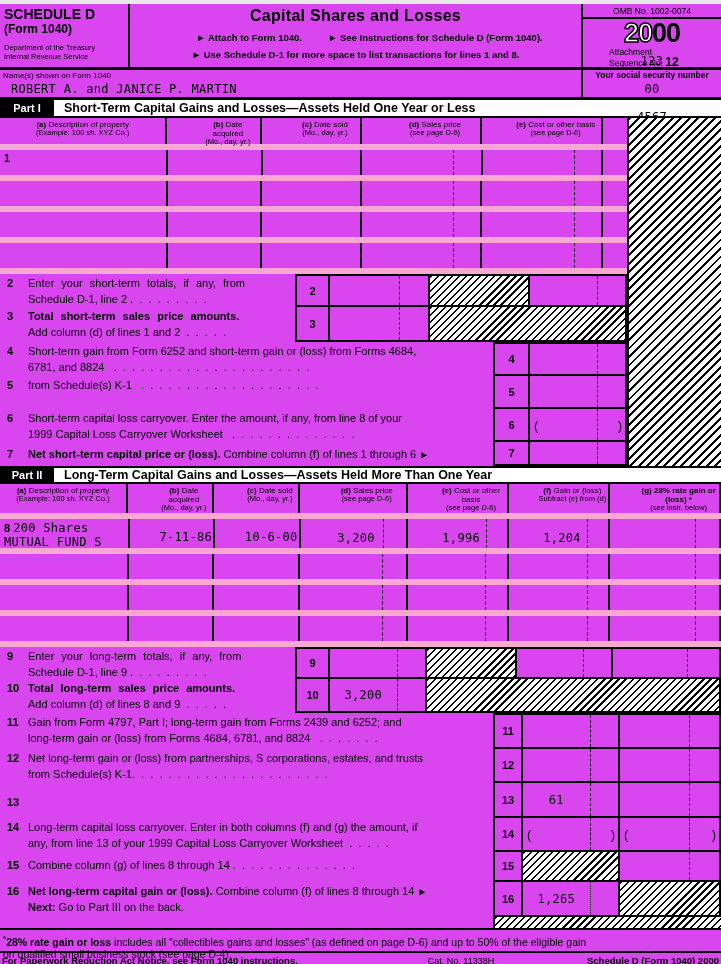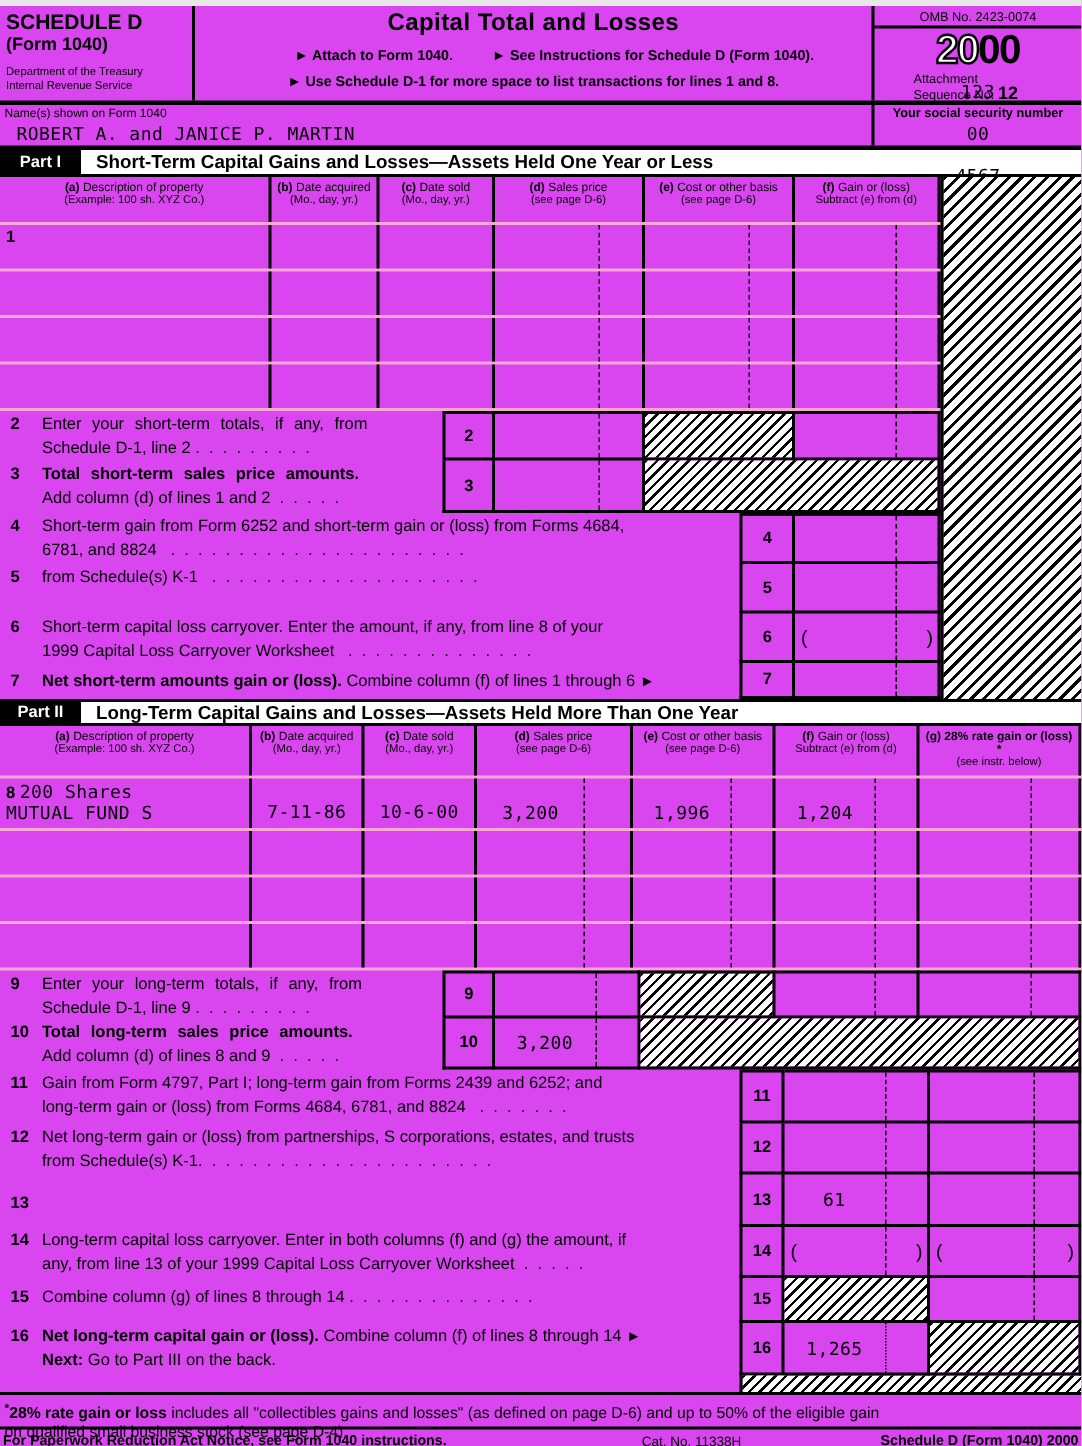--- a/index.html
+++ b/index.html
@@ -35,21 +35,21 @@
   .ssnval{display:flex;justify-content:center;align-items:center;gap:7px;height:16px;flex-direction:column;}
   .ssn-sep{border-left:2px dotted #000;height:13px;}
   
   .pbar{height:16px;display:flex;align-items:stretch;background:#fff;}
   .plab{width:54px;background:#000;color:#fff;font-weight:bold;font-size:11px;
         display:flex;align-items:center;justify-content:center;}
   .ptitle{font-size:12.5px;font-weight:bold;padding-left:10px;display:flex;align-items:center;}
   
   .tbl{position:relative;border-top:2px solid #000;}
   .c{position:relative;border-right:2px solid #000;}
-  .trow{display:flex;border-bottom:2px solid #f9a8d4;}
+  .trow{display:flex;border-bottom:6px solid #f9a8d4;gap:28px;}
   .hcell{font-size:8px;line-height:9px;text-align:center;padding:2px 2px;}
   .hsub{font-size:7.5px;line-height:8.5px;}
   .amt::after{content:"";position:absolute;top:0;bottom:0;left:70%;border-left:1.5px dashed #000;}
   .amt.dotted::after{border-left-style:dotted;}
   .val{position:absolute;left:0;right:30%;top:50%;transform:translateY(-50%);text-align:center;}
   .val.vbot{top:auto;bottom:3px;transform:none;}
   .ctr{position:absolute;left:0;right:0;bottom:4px;text-align:center;}
   .po{position:absolute;left:4px;top:50%;transform:translateY(-50%);font-size:13px;}
   .pc{position:absolute;right:3px;top:50%;transform:translateY(-50%);font-size:13px;}
   .p1hatchoverlay{position:absolute;top:0;right:0;bottom:0;width:94px;border-left:2px solid #000;
@@ -79,29 +79,29 @@
   <div class="hdr">
     <div class="hdr-left">
       <div class="schd">SCHEDULE D</div>
       <div class="f1040">(Form 1040)</div>
       <div class="dept">
         <div>Department of the Treasury</div>
         <div>Internal Revenue Service</div>
       </div>
     </div>
     <div class="hdr-center">
-      <div class="title">Capital Total and Losses</div>
+      <div class="title">Capital Shares and Losses</div>
       <div class="notes1">
         <span>► Attach to Form 1040.</span>
         <span>► See Instructions for Schedule D (Form 1040).</span>
       </div>
       <div class="notes2">► Use Schedule D-1 for more space to list transactions for lines 1 and 8.</div>
     </div>
     <div class="hdr-right">
-      <div class="omb">OMB No. 2423-0074</div>
+      <div class="omb">OMB No. 1002-0074</div>
       <div class="year"><span class="yr-out">20</span><span>00</span></div>
       <div class="attach">
         <span>Attachment</span><br>
         <span>Sequence No.</span>
         <span class="seqno">12</span>
       </div>
     </div>
   </div>
 
   <div class="namerow">
@@ -240,21 +240,21 @@
       <div class="nb" style="width:37px;">6</div>
       <div class="c amt bx" style="width:97px;">
         <span class="po">(</span>
         <span class="pc">)</span>
       </div>
     </div>
 
     <div class="lrow" style="height:24px;">
       <div class="ltxt" style="width:493px;padding-top:5px;">
         <span class="lno" style="top:5px;">7</span>
-        <b>Net short-term amounts gain or (loss).</b>
+        <b>Net short-term capital price or (loss).</b>
         <span>Combine column (f) of lines 1 through 6</span>
         <span class="arrow">►</span>
       </div>
       <div class="nb" style="width:37px;">7</div>
       <div class="c amt bx" style="width:97px;"></div>
     </div>
   </div>
 
   <div class="pbar" style="border-top:2px solid #000;">
     <div class="plab">Part II</div>

